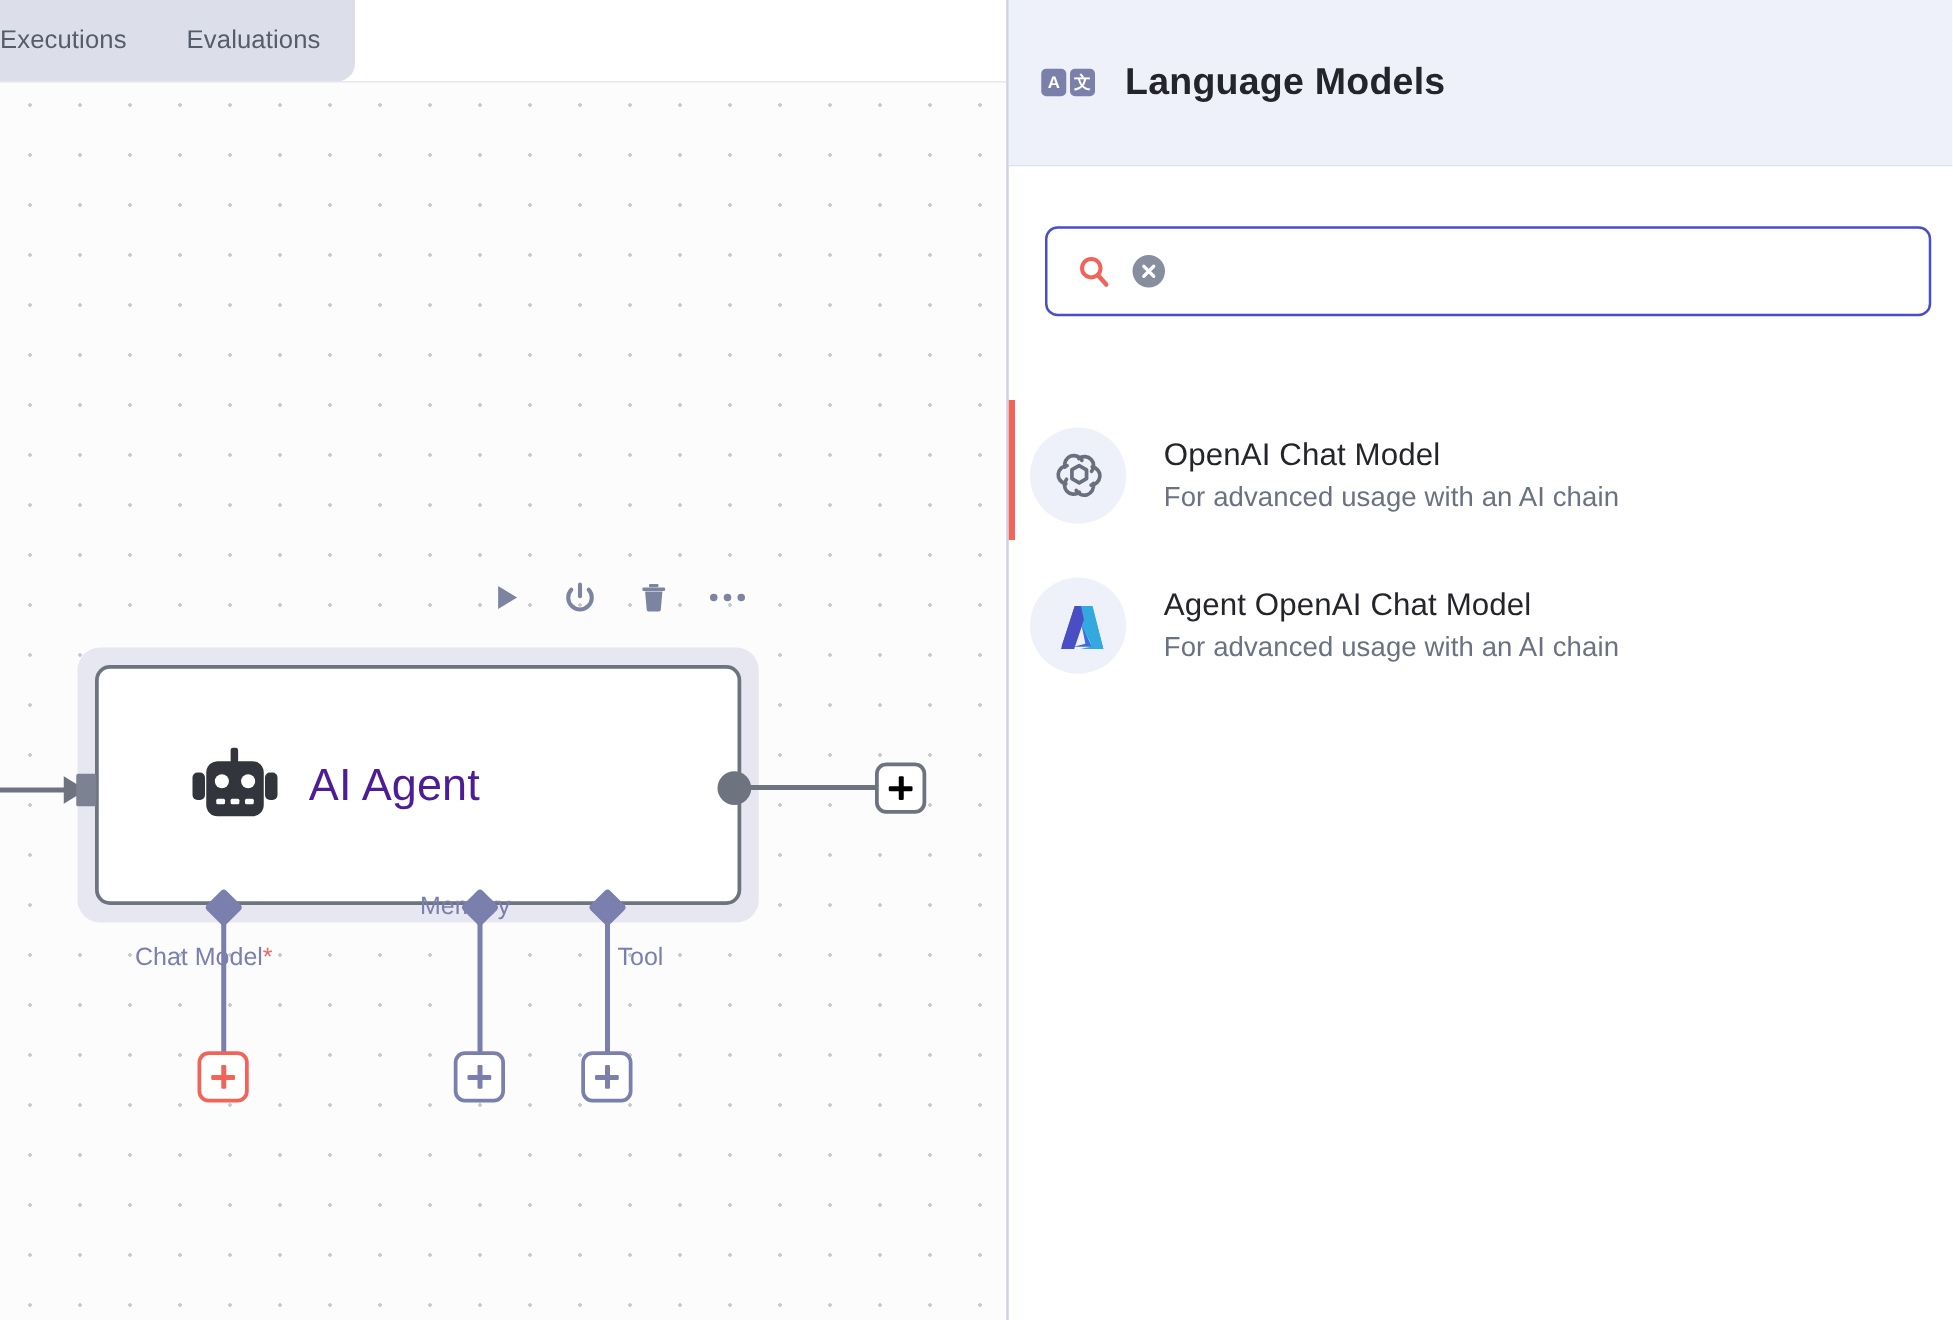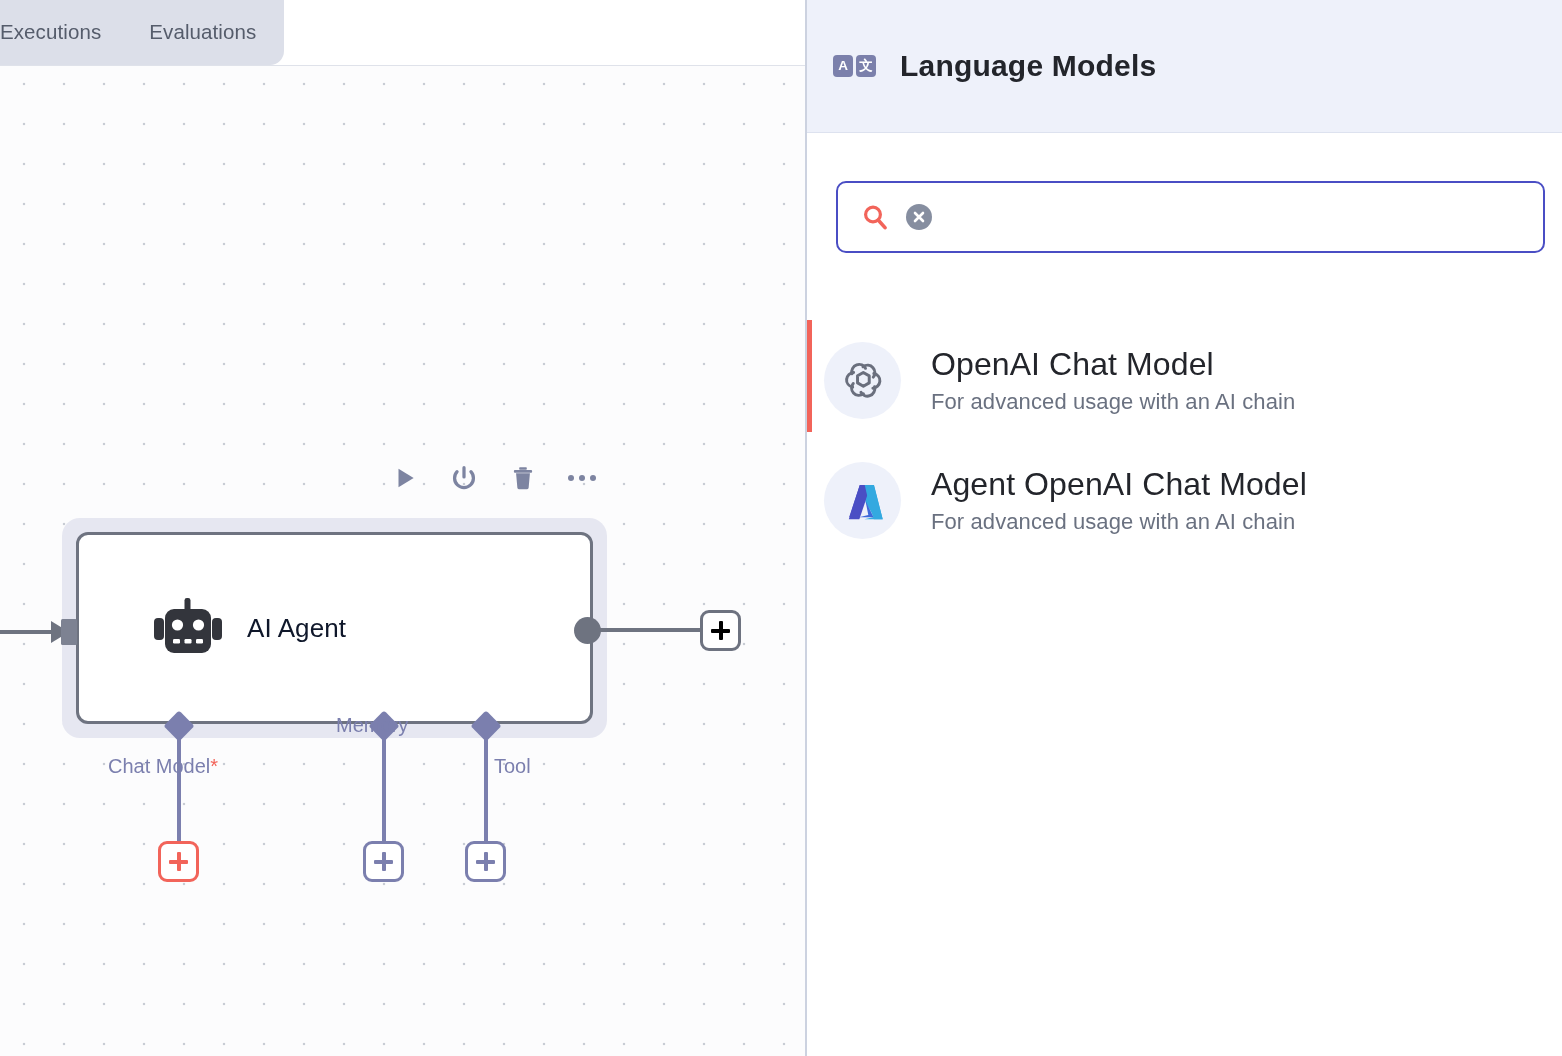--- a/index.html
+++ b/index.html
@@ -115,22 +115,22 @@
     background: #ffffff;
     border: 3px solid #6e7380;
     border-radius: 12px;
     display: flex;
     align-items: center;
     padding-left: 72px;
     gap: 22px;
   }
   #robot-icon { width: 74px; height: 60px; flex: none; }
   #node-title {
-    font-size: 26px;
-    color: #0f172a;
+    font-size: 36px;
+    color: #4c1d95;
     letter-spacing: .1px;
   }
 
   
   #input-conn {
     position: absolute;
     left: -1px; top: 615px;
     width: 82px; height: 34px;
     z-index: 4;
   }
@@ -302,21 +302,21 @@
   }
   .result-logo {
     flex: none;
     width: 77px; height: 77px;
     border-radius: 50%;
     background: #eef1fa;
     display: flex; align-items: center; justify-content: center;
   }
   .result-text { display: flex; flex-direction: column; gap: 6px; }
   .result-name {
-    font-size: 32px;
+    font-size: 25px;
     color: #23252b;
     letter-spacing: .1px;
   }
   .result-desc {
     font-size: 22px;
     color: #6a7180;
     letter-spacing: .1px;
   }
 </style>
 </head>

